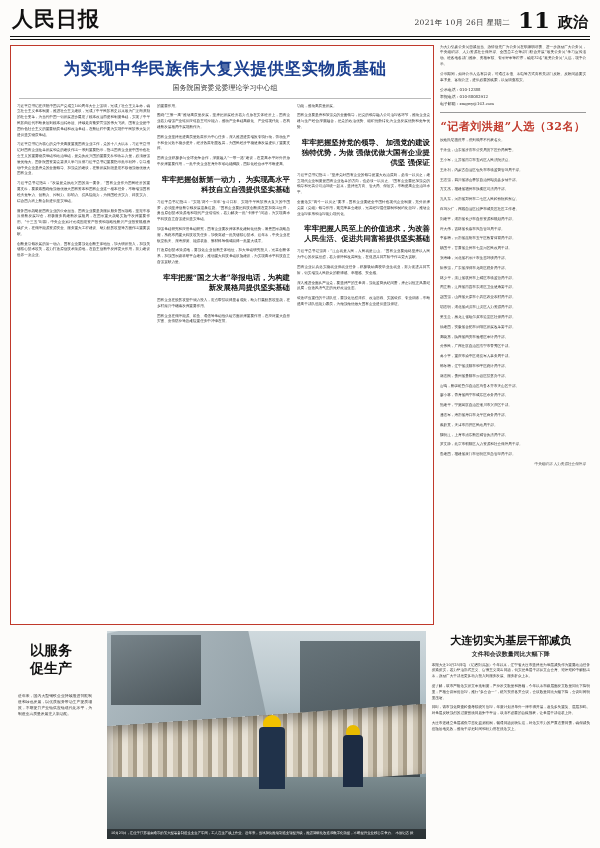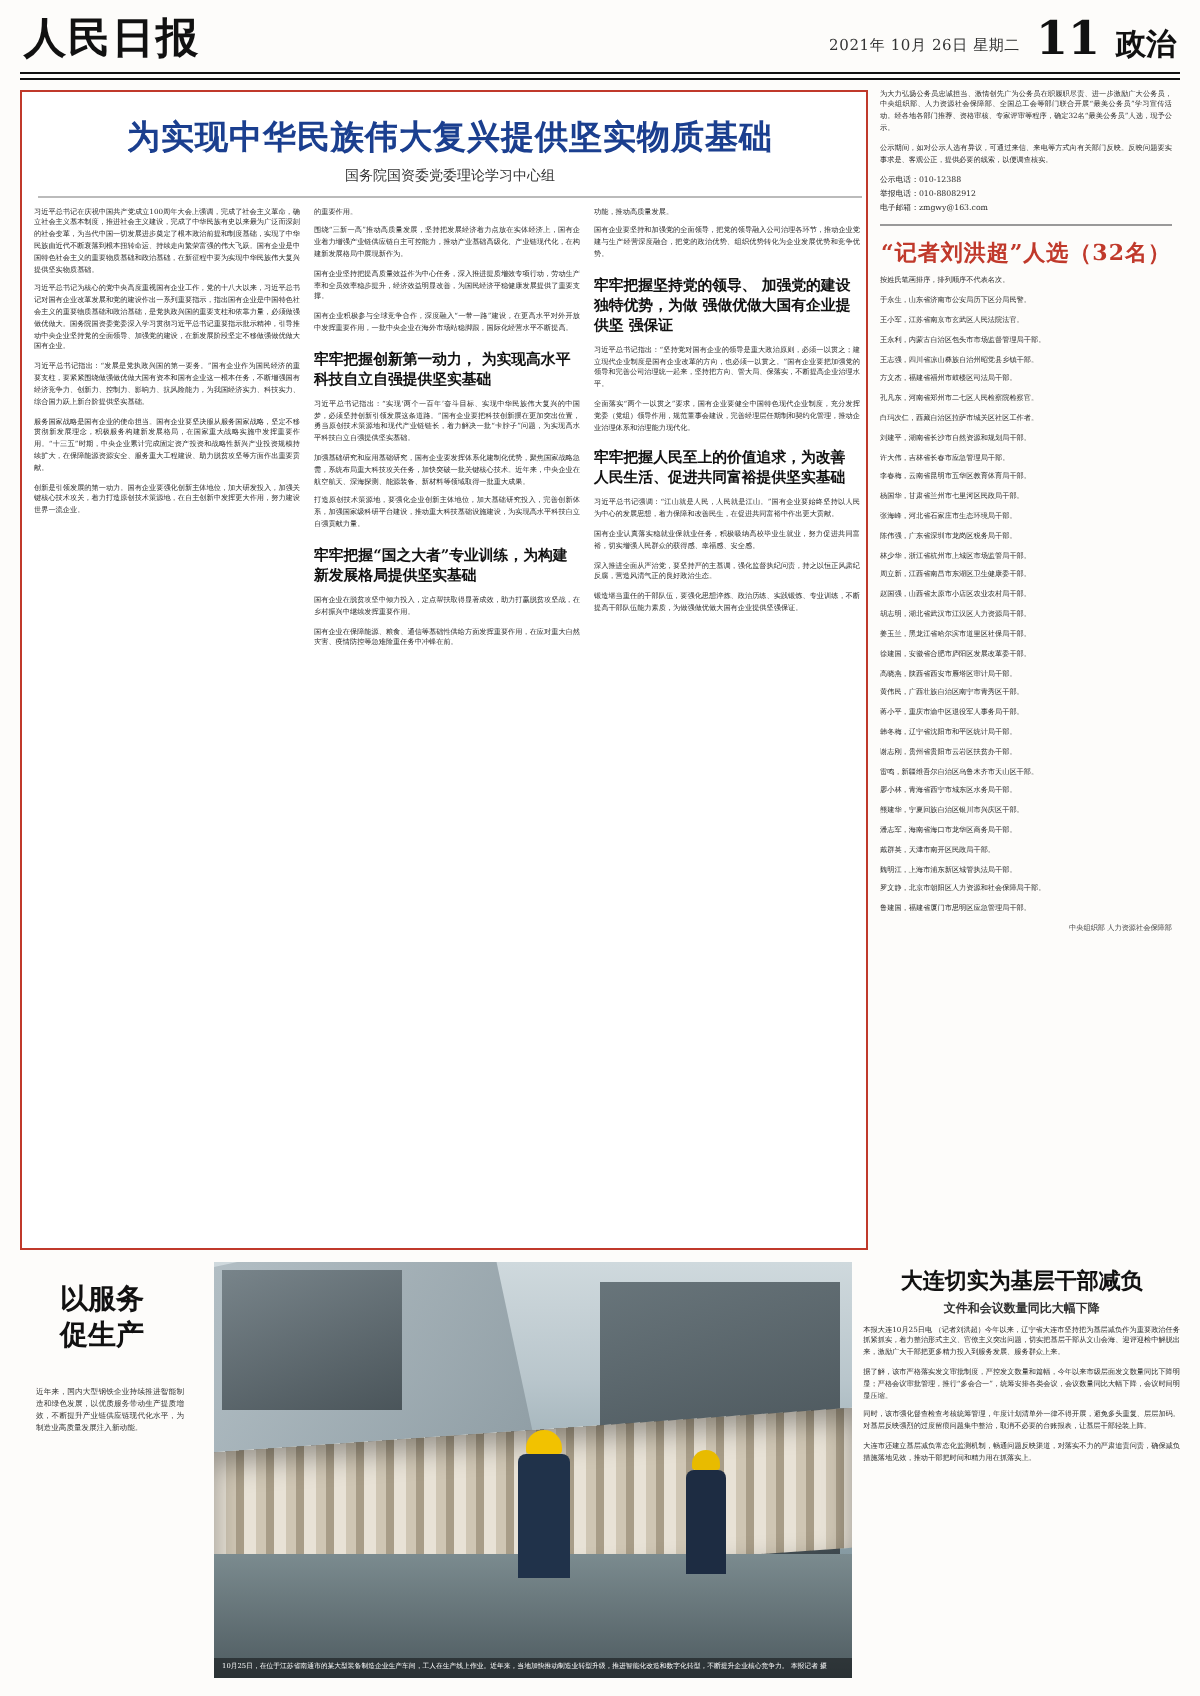--- a/index.html
+++ b/index.html
@@ -63,21 +63,21 @@
   
   .cols{display:flex;gap:7px;}
   .col{width:133px;}
   .ptext{
     font-size:3.6px;line-height:1.62;text-align:justify;color:#2b2b2b;
     word-break:break-all;margin:0 0 4px 0;
     font-family:"DejaVu Serif","Liberation Serif",serif;
   }
   .sub-title{
     font-family:"DejaVu Serif","Liberation Serif",serif;
-    font-weight:bold;font-size:7.4px;line-height:1.35;text-align:left;
+    font-weight:bold;font-size:7.4px;line-height:1.35;text-align:right;
     color:#111;margin:7px 0 5px 0;
   }
 
   
   .rbox{border:0;margin-bottom:6px;}
   .r-title{
     font-family:"DejaVu Serif","Liberation Serif",serif;
     font-weight:bold;font-size:11.5px;color:#c0392b;text-align:center;
     margin:2px 0 4px 0;letter-spacing:.5px;
   }
@@ -208,21 +208,21 @@
         <div class="col">
           <p class="ptext">的重要作用。</p>
           <p class="ptext">围绕“三新一高”推动高质量发展，坚持把发展经济着力点放在实体经济上，国有企业着力增强产业链供应链自主可控能力，推动产业基础高级化、产业链现代化，在构建新发展格局中展现新作为。</p>
           <p class="ptext">国有企业坚持把提高质量效益作为中心任务，深入推进提质增效专项行动，劳动生产率和全员效率稳步提升，经济效益明显改善，为国民经济平稳健康发展提供了重要支撑。</p>
           <p class="ptext">国有企业积极参与全球竞争合作，深度融入“一带一路”建设，在更高水平对外开放中发挥重要作用，一批中央企业在海外市场站稳脚跟，国际化经营水平不断提高。</p>
           <div class="sub-title">牢牢把握创新第一动力，
 为实现高水平科技自立自强提供坚实基础</div>
           <p class="ptext">习近平总书记指出：“实现‘两个一百年’奋斗目标、实现中华民族伟大复兴的中国梦，必须坚持创新引领发展这条道路。”国有企业要把科技创新摆在更加突出位置，勇当原创技术策源地和现代产业链链长，着力解决一批“卡脖子”问题，为实现高水平科技自立自强提供坚实基础。</p>
           <p class="ptext">加强基础研究和应用基础研究，国有企业要发挥体系化建制化优势，聚焦国家战略急需，系统布局重大科技攻关任务，加快突破一批关键核心技术。近年来，中央企业在航空航天、深海探测、能源装备、新材料等领域取得一批重大成果。</p>
           <p class="ptext">打造原创技术策源地，要强化企业创新主体地位，加大基础研究投入，完善创新体系，加强国家级科研平台建设，推动重大科技基础设施建设，为实现高水平科技自立自强贡献力量。</p>
-          <div class="sub-title">牢牢把握“国之大者”专业训练，为构建新发展格局提供坚实基础</div>
+          <div class="sub-title">牢牢把握“国之大者”举报电话，为构建新发展格局提供坚实基础</div>
           <p class="ptext">国有企业在脱贫攻坚中倾力投入，定点帮扶取得显著成效，助力打赢脱贫攻坚战，在乡村振兴中继续发挥重要作用。</p>
           <p class="ptext">国有企业在保障能源、粮食、通信等基础性供给方面发挥重要作用，在应对重大自然灾害、疫情防控等急难险重任务中冲锋在前。</p>
         </div>
 
         <div class="col">
           <p class="ptext">功能，推动高质量发展。</p>
           <p class="ptext">国有企业要坚持和加强党的全面领导，把党的领导融入公司治理各环节，推动企业党建与生产经营深度融合，把党的政治优势、组织优势转化为企业发展优势和竞争优势。</p>
           <div class="sub-title">牢牢把握坚持党的领导、
 加强党的建设独特优势，为做
 强做优做大国有企业提供坚

